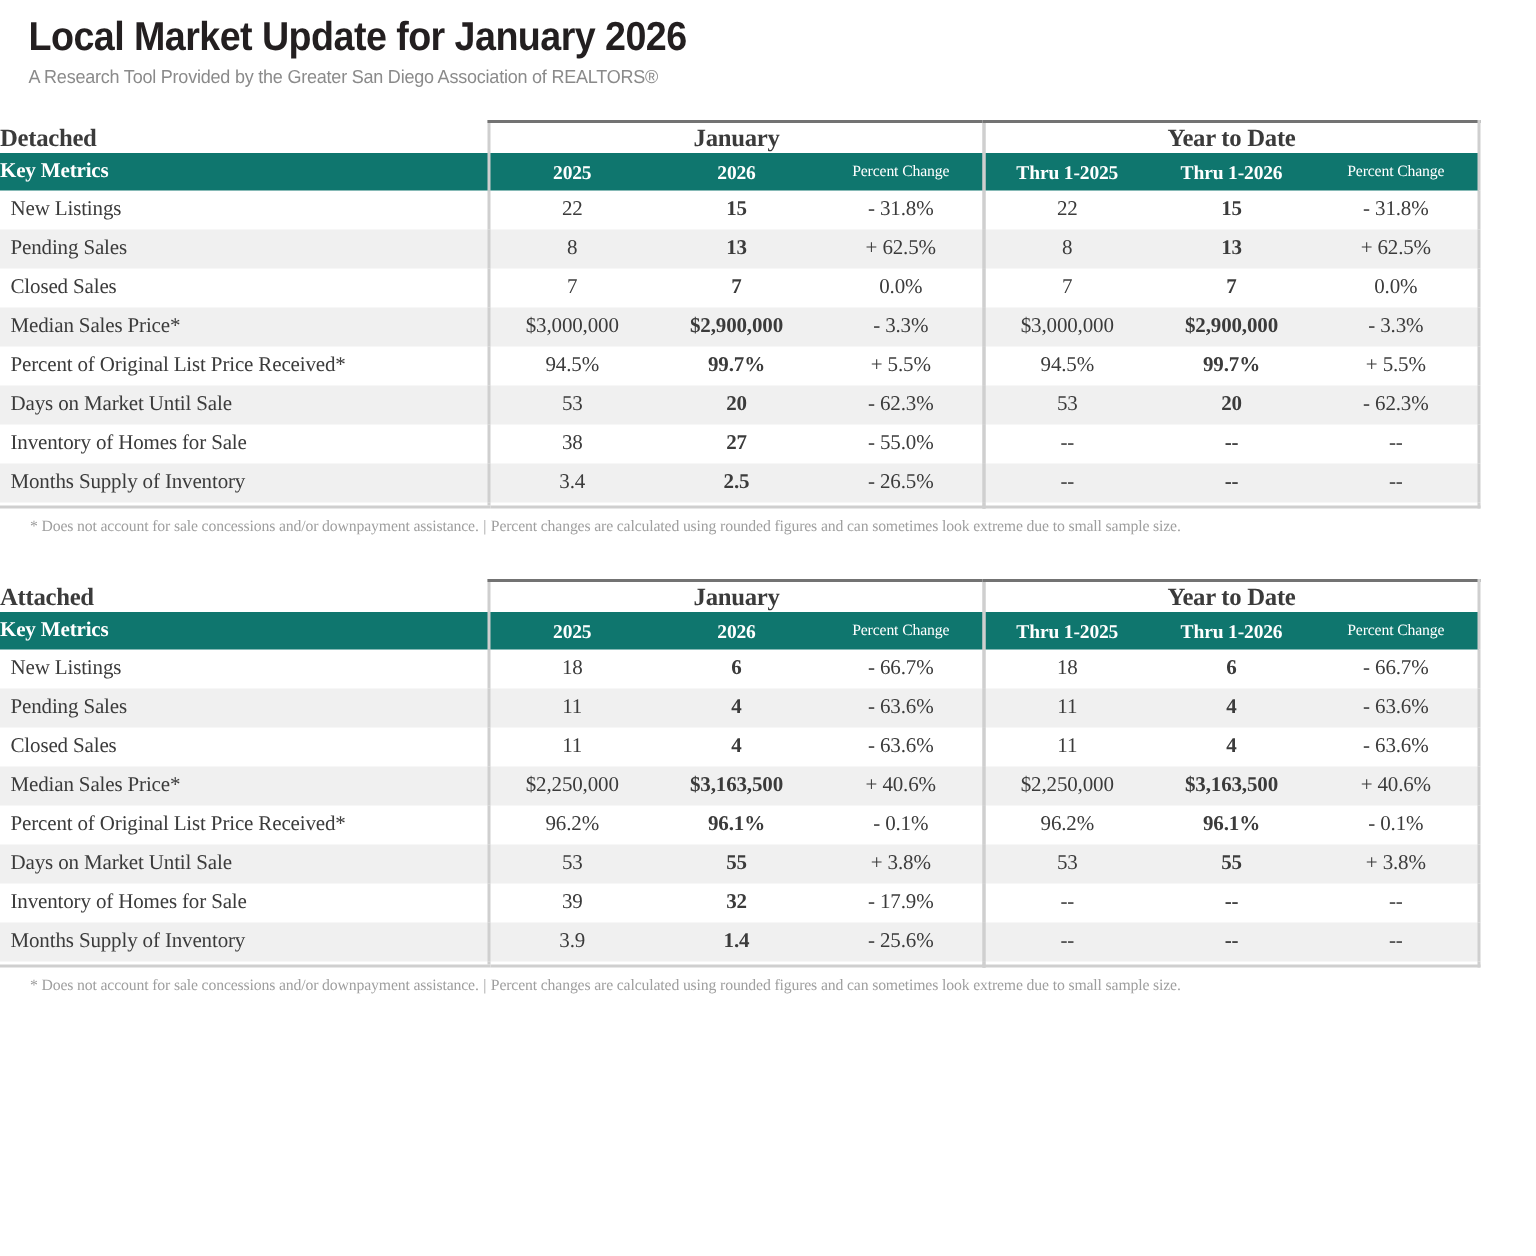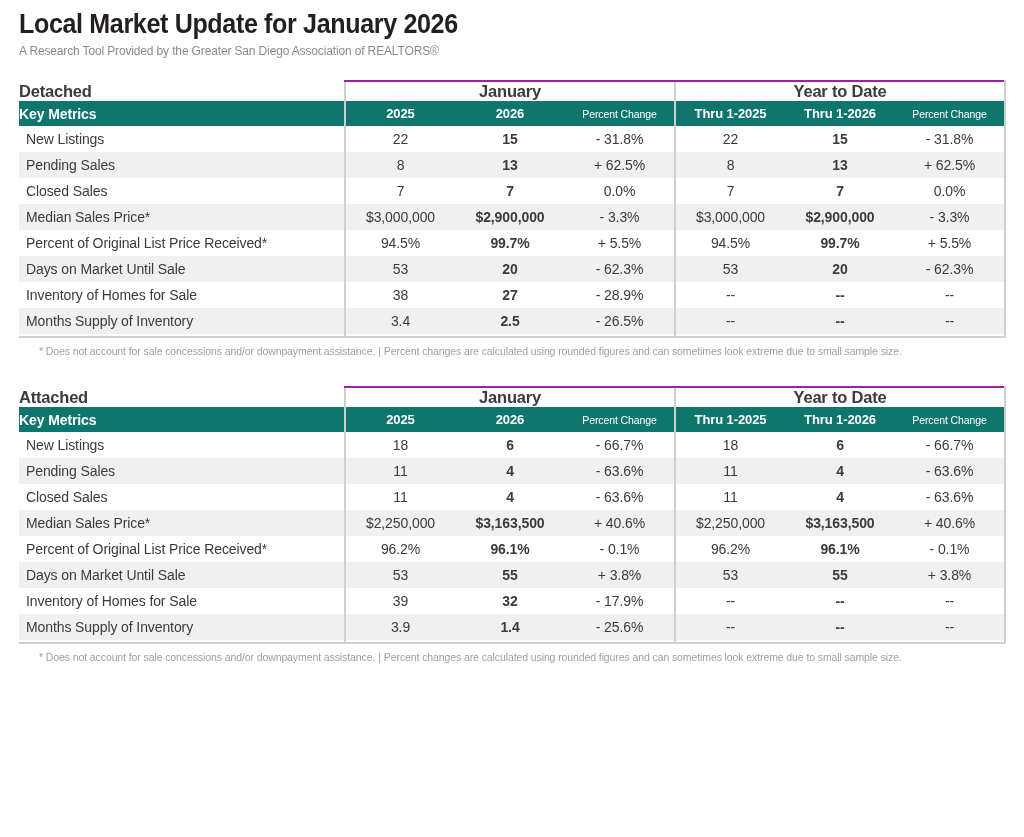--- a/index.html
+++ b/index.html
@@ -62,21 +62,21 @@
     transform-origin: left center;
   }
   .city {
     margin-top: 9px;
     font-size: 18.5px;
     color: #8a8a8a;
     letter-spacing: -0.2px;
   }
 
   
-  .tbl-wrap { padding-left: 19px; padding-right: 19px; }
+  .tbl-wrap { padding-right: 19px; font-family: Liberation Serif, serif; }
   .tbl-detached { margin-top: 22px; }
   .tbl-attached { margin-top: 29px; }
 
   table.mkt {
     width: 987px;
     border-collapse: collapse;
     table-layout: fixed;
   }
   table.mkt col.c-label { width: 326px; }
   table.mkt col.c-v     { width: 110px; }
@@ -93,21 +93,21 @@
     white-space: nowrap;
   }
   .grouphdr-cell {
     text-align: center;
     font-size: 16.5px;
     font-weight: bold;
     color: #3b3b3b;
     padding: 5px 0 6px 0;
     letter-spacing: -0.2px;
     border-left: 2px solid #cfcfcf;
-    border-top: 2px solid #a21caf;
+    border-top: 2px solid #737373;
     border-right: 2px solid #cfcfcf;
     white-space: nowrap;
   }
 
   
   tr.keyrow td {
     background: #0f766e;
     color: #ffffff;
     padding: 0;
     height: 25px;
@@ -268,21 +268,21 @@
             <td class="val grpR">- 62.3%</td>
             <td class="gapc"></td>
             <td class="val grpL">53</td>
             <td class="val cur">20</td>
             <td class="val grpR">- 62.3%</td>
           </tr>
           <tr class="datarow">
             <td class="lab">Inventory of Homes for Sale</td>
             <td class="val grpL">38</td>
             <td class="val cur">27</td>
-            <td class="val grpR">- 28.9%</td>
+            <td class="val grpR">- 55.0%</td>
             <td class="gapc"></td>
             <td class="val grpL">--</td>
             <td class="val cur">--</td>
             <td class="val grpR">--</td>
           </tr>
           <tr class="datarow alt">
             <td class="lab">Months Supply of Inventory</td>
             <td class="val grpL">3.4</td>
             <td class="val cur">2.5</td>
             <td class="val grpR">- 26.5%</td>

